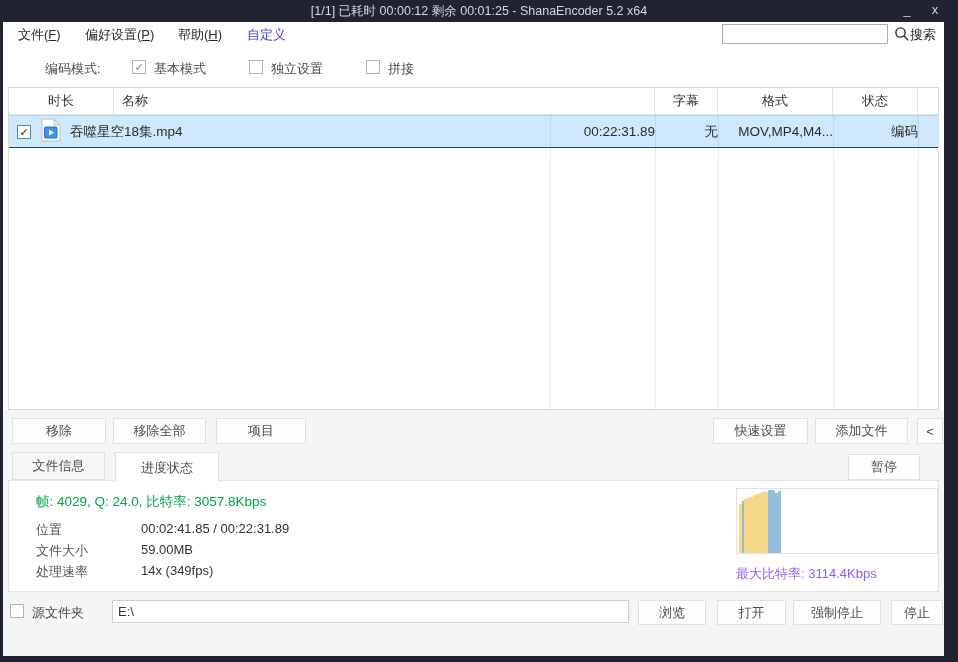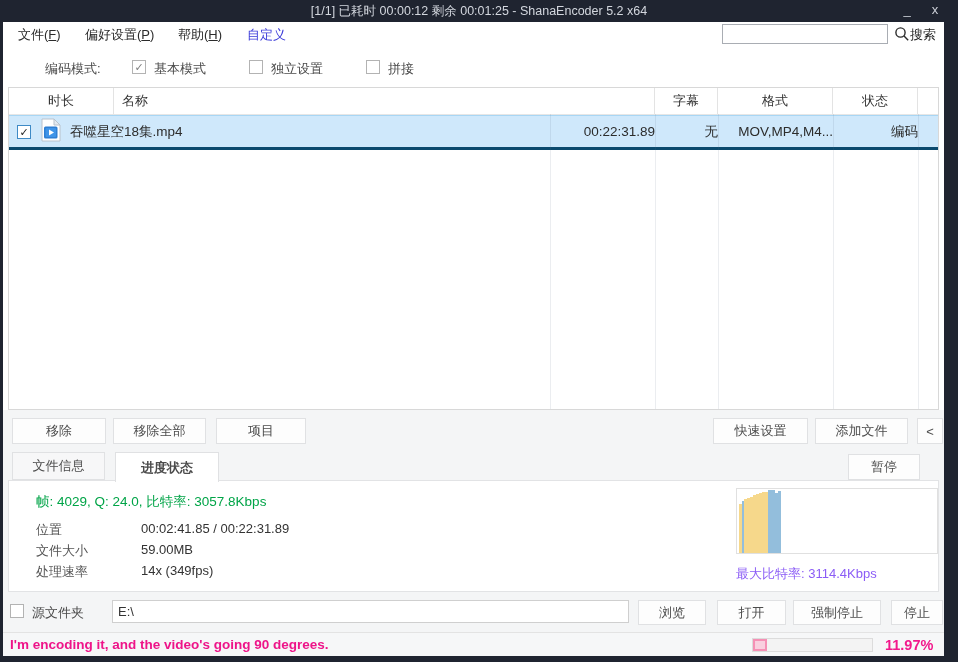--- a/index.html
+++ b/index.html
@@ -46,35 +46,35 @@
   .t-header{display:flex;height:26px;border-bottom:1px solid #e6e6e6;background:#fff;}
   .t-header .cell{line-height:25px;color:#333;border-right:1px solid #e3e3e3;box-sizing:border-box;
                   text-align:center;cursor:default;}
   .cell.c-name{width:541px;text-align:left;padding-left:8px;}
   .cell.c-dur{width:105px;}
   .cell.c-sub{width:63px;}
   .cell.c-fmt{width:115px;}
   .cell.c-st{width:85px;}
   .cell.c-sp{flex:1;border-right:none !important;}
   .file-row{display:flex;height:31px;align-items:center;background:#cfe8fb;
-            border-top:1px solid #a8d6f4;border-bottom:3px solid #0c4a6e;box-sizing:content-box;}
+            border-top:1px solid #a8d6f4;border-bottom:1px solid #0c4a6e;box-sizing:content-box;}
   .file-row .cell{text-align:right;color:#2c2c2c;font-size:13.5px;}
   .file-row .c-name{display:flex;align-items:center;text-align:left;padding-left:8px;box-sizing:border-box;}
   .file-name{margin-left:9px;}
   .file-icon{margin-left:10px;display:inline-block;}
   .col-line{position:absolute;top:26px;bottom:0;width:1px;background:rgba(90,110,135,0.12);}
 
   
   .btn{position:absolute;height:26px;background:#fdfdfd;border:1px solid #e0e1e3;box-sizing:border-box;
        display:flex;align-items:center;justify-content:center;color:#4c4c4c;cursor:default;}
   
   .tab{position:absolute;top:430px;height:28px;border:1px solid #e0e1e3;box-sizing:border-box;
        display:flex;align-items:center;justify-content:center;color:#4c4c4c;cursor:default;}
   .tab-inactive{background:#f7f7f8;}
-  .tab-active{background:#fff;border-bottom:none;height:30px;z-index:3;font-weight:bold;}
+  .tab-active{background:#fff;border-bottom:none;height:30px;z-index:3;}
 
   
   .panel{position:absolute;left:5px;top:458px;width:931px;height:112px;background:#fff;
          border:1px solid #e2e3e5;box-sizing:border-box;z-index:1;}
   .stats-line{position:absolute;left:27px;top:12px;font-size:13.5px;}
   .d-label{position:absolute;left:27px;color:#555;}
   .d-value{position:absolute;left:132px;color:#333;}
   .chart-box{position:absolute;left:727px;top:7px;width:198px;height:64px;border:1px solid #e0e0e0;
              background:#fff;display:flex;align-items:flex-end;padding-left:2px;box-sizing:content-box;}
   .chart-bar{flex:0 0 auto;}
@@ -208,21 +208,14 @@
     </div>
 
     <span class="cb" style="left:7px;top:582px"></span>
     <span class="cb-label" style="left:29px;top:582px">源文件夹</span>
     <input class="path-input" value="E:\" style="">
     <div class="btn" style="left:635px;top:578px;width:68px;height:25px">浏览</div>
     <div class="btn" style="left:714px;top:578px;width:69px;height:25px">打开</div>
     <div class="btn" style="left:790px;top:578px;width:88px;height:25px">强制停止</div>
     <div class="btn" style="left:888px;top:578px;width:52px;height:25px">停止</div>
 
-    <div class="statusbar">
-      <span class="status-msg">I'm encoding it, and the video's going 90 degrees.</span>
-      <div class="progress-track">
-        <div class="progress-fill" style="width: 12%;"></div>
-      </div>
-      <span class="progress-pct">11.97%</span>
-    </div>
   </div>
 </div>
 
 </body></html>

